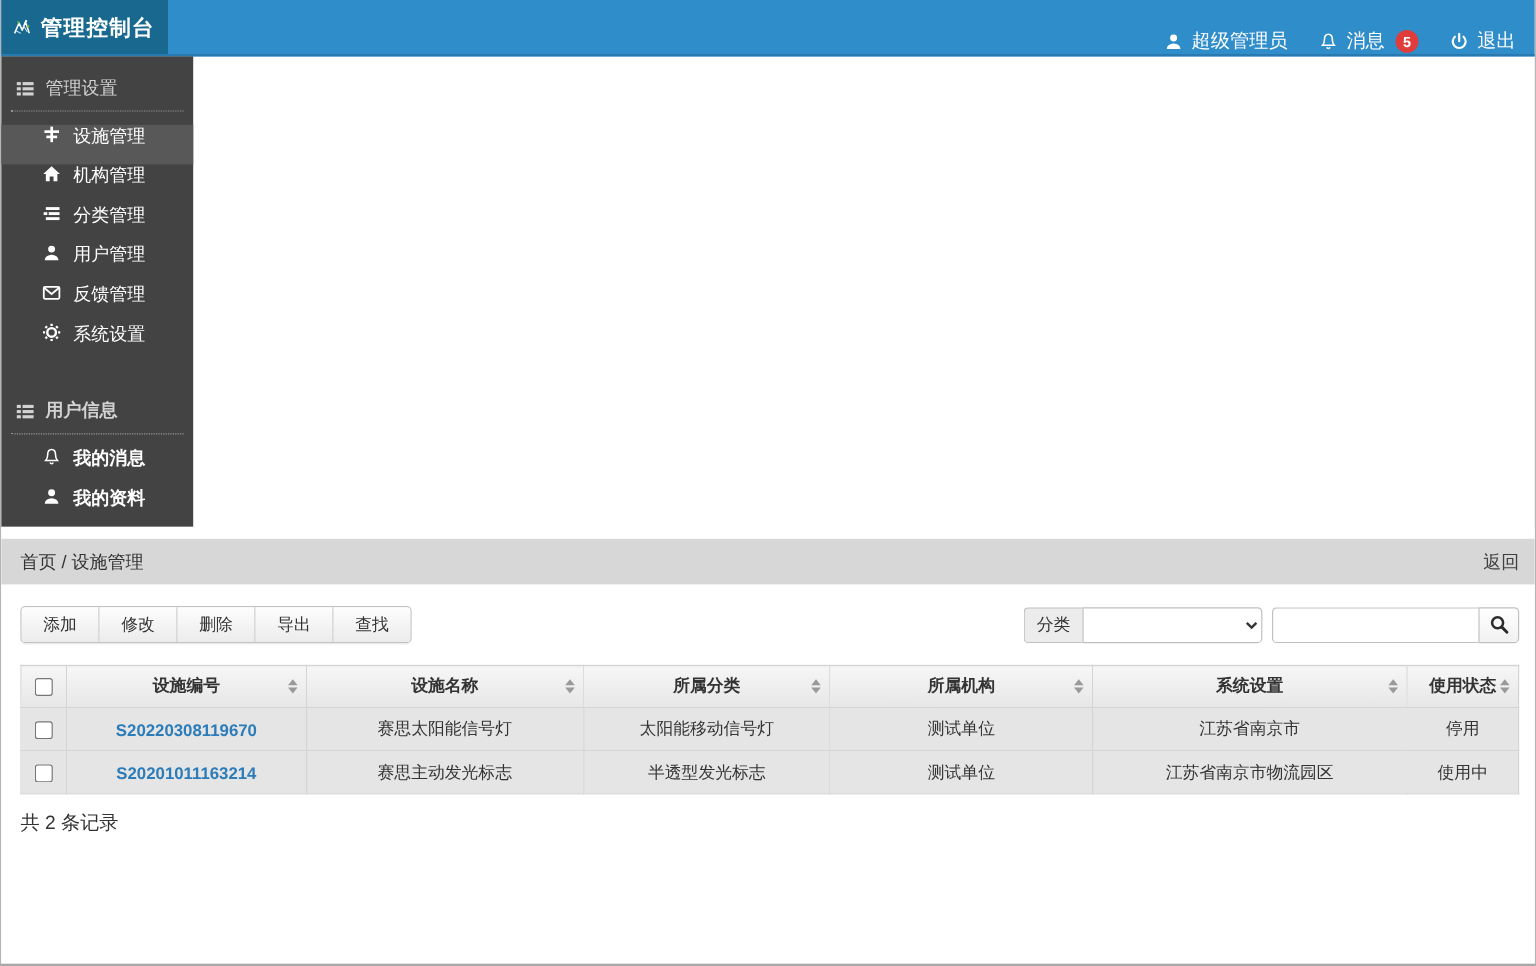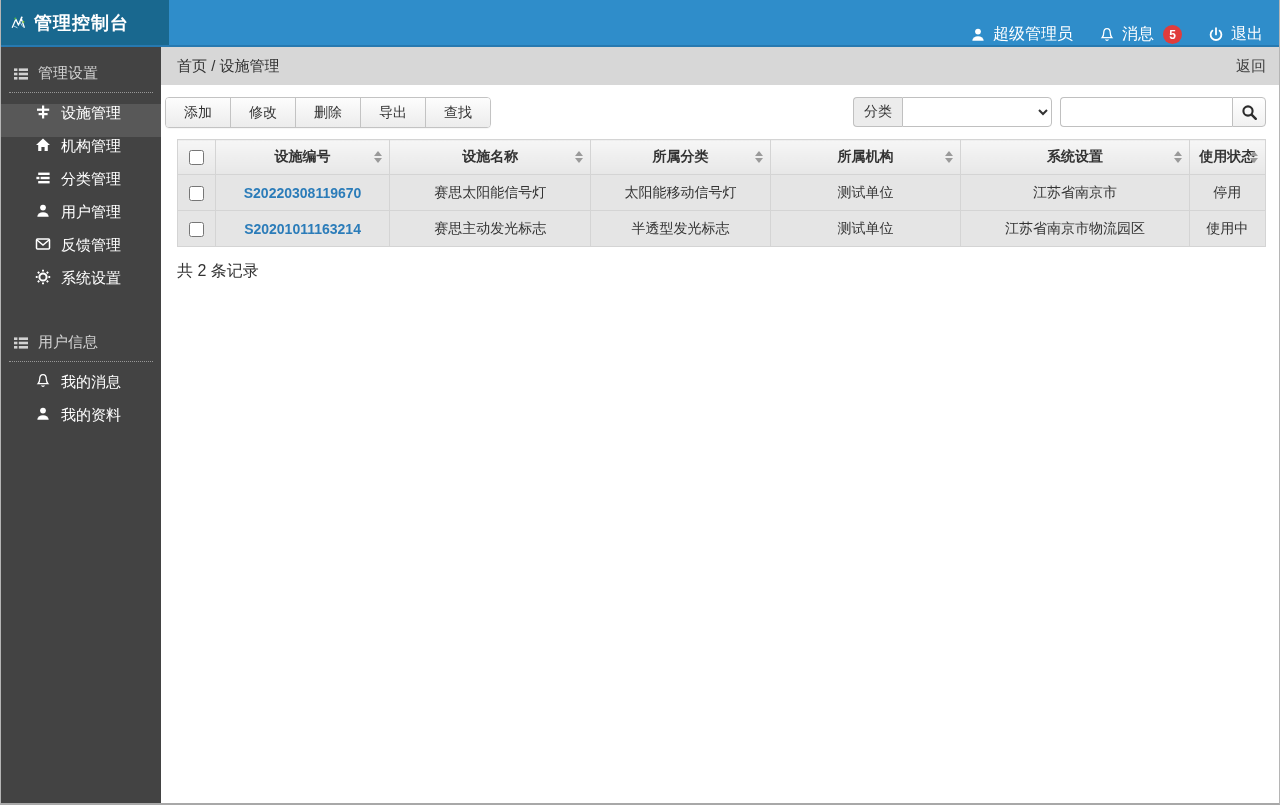--- a/index.html
+++ b/index.html
@@ -6,46 +6,46 @@
   html,body { margin:0; padding:0; }
   body {
     width:1280px; height:805px; overflow:hidden;
     font-family:"Liberation Sans","DejaVu Sans",sans-serif;
     background:#fff; color:#333;
   }
   .app { width:1280px; height:805px; border-left:1px solid #b5b5b5; border-right:1px solid #b5b5b5; border-bottom:2px solid #a8a8a8; overflow:hidden; }
 
   
   .topbar { display:flex; height:47px; background:#2f8dca; border-bottom:2px solid #2779b0; }
-  .brand { width:168px; height:45px; background:#19688f; display:flex; align-items:center; gap:8px; padding-left:9px; flex:none; }
+  .brand { width:139px; height:45px; background:#19688f; display:flex; align-items:center; gap:8px; padding-left:9px; flex:none; }
   .brand-title { color:#fff; font-size:18px; font-weight:bold; letter-spacing:1px; }
   .topbar-right { flex:1; display:flex; align-items:flex-end; justify-content:flex-end; gap:26px; padding-right:16px; height:45px; }
   .tb-item { display:flex; align-items:center; gap:7px; color:#fff; font-size:16px; cursor:pointer; }
   .badge { background:#e03c3c; color:#fff; border-radius:50%; min-width:19px; height:19px; font-size:12px; font-weight:bold;
            display:inline-flex; align-items:center; justify-content:center; margin-left:2px; }
 
   
-  .frame { display:flex; height:756px; }
+  .frame { display:flex; height:756px;flex-direction:column; }
   .sidebar { width:160px; flex:none; background:#434343; }
   .main { flex:1; display:flex; flex-direction:column; background:#fff; min-width:0; }
 
   
   .section-title { display:flex; align-items:center; gap:9px; padding:17px 12px 9px 12px; color:#d2d2d2; font-size:15px; }
   .section-divider { border-bottom:1px dotted #989898; margin:0 8px 11px 8px; }
   .side-item { display:flex; align-items:flex-start; gap:10px; height:33px; padding-left:34px; color:#fff; font-size:15px; cursor:pointer; }
   .side-item.active { background:#585858; }
-  .side-section-2 { margin-top:14px; }
+  .side-section-2 { margin-top:14px;font-weight:bold; }
   .icon16 { width:16px; height:16px; flex:none; display:block; }
 
   
-  .breadcrumb { height:38px; background:#d7d7d7; display:flex; align-items:center; justify-content:space-between; padding:0 13px 0 16px; font-size:15px; color:#333; flex:none; }
+  .breadcrumb { height:38px; background:#d7d7d7; display:flex; align-items:center; justify-content:space-between; padding:0 13px 0 16px; font-size:15px; color:#333; flex:none;margin-top:10px; }
   .back-link { color:#404040; cursor:pointer; font-size:15px; }
 
   
-  .toolbar { height:54px; display:flex; align-items:center; justify-content:space-between; padding:0 13px 0 4px; flex:none; }
+  .toolbar { height:67px; display:flex; align-items:center; justify-content:space-between; padding:0 13px 0 16px; flex:none; }
   .btn-group { display:inline-flex; border:1px solid #c3c3c3; border-radius:4px; overflow:hidden; box-shadow:0 1px 1px rgba(0,0,0,0.04); }
   .btn { padding:6px 18px; font-size:14px; color:#333; background:linear-gradient(#fdfdfd,#ececec); border:none; border-right:1px solid #c3c3c3; cursor:pointer; line-height:17px; }
   .btn:last-child { border-right:none; }
   .search-area { display:flex; align-items:center; gap:8px; }
   .input-group { display:inline-flex; align-items:stretch; }
   .addon { background:#ececec; border:1px solid #c0c0c0; border-right:none; border-radius:4px 0 0 4px; padding:5px 10px; font-size:14px; color:#333; display:flex; align-items:center; }
   .cat-select { width:150px; height:30px; border:1px solid #c0c0c0; border-radius:0 4px 4px 0; background:#fff; font-size:14px; color:#333; outline:none; }
   .search-input { width:172px; height:30px; border:1px solid #c0c0c0; border-right:none; border-radius:4px 0 0 4px; padding:0 8px; font-size:14px; outline:none; }
   .search-btn { width:34px; height:30px; border:1px solid #c0c0c0; border-radius:0 4px 4px 0; background:linear-gradient(#ffffff,#f1f1f1); display:flex; align-items:center; justify-content:center; cursor:pointer; padding:0; }
 

